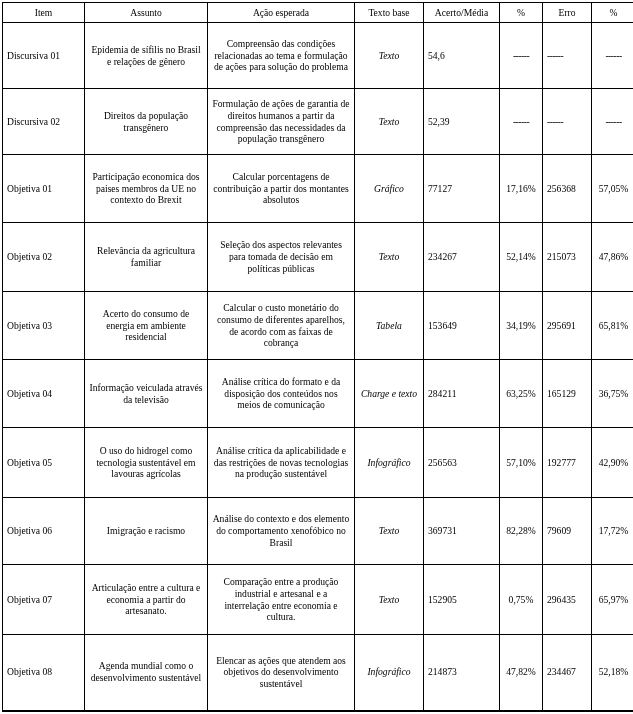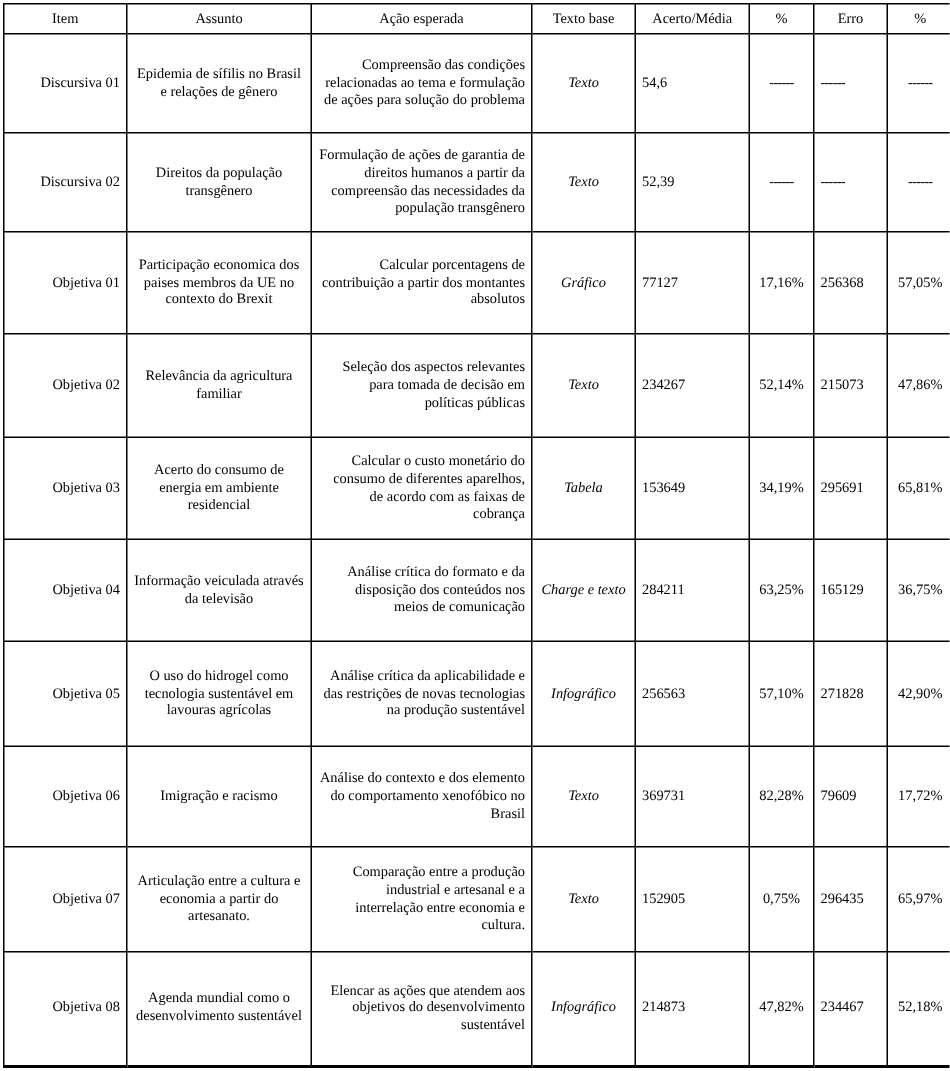--- a/index.html
+++ b/index.html
@@ -45,23 +45,23 @@
     font-size: 9.6px;
     white-space: nowrap;
   }
   tbody td {
     border-top: 1px solid #000;
     border-bottom: 1px solid #000;
   }
   tbody tr:last-child td {
     border-bottom: 2px solid #000;
   }
-  td.c-item      { text-align: right; }
+  td.c-item      { text-align: left; }
   td.c-assunto   { text-align: center; }
-  td.c-acao      { text-align: right; }
+  td.c-acao      { text-align: center; }
   td.c-base      { text-align: center; font-style: italic; }
   td.c-num       { text-align: left; }
   td.c-pct       { text-align: center; }
   .dash {
     letter-spacing: -0.5px;
     font-family: "Liberation Serif", serif;
   }
   col.w-item    { width: 82px; }
   col.w-assunto { width: 123px; }
   col.w-acao    { width: 147px; }
@@ -159,21 +159,21 @@
           <td class="c-num">165129</td>
           <td class="c-pct">36,75%</td>
         </tr>
         <tr style="height: 70px;">
           <td class="c-item">Objetiva 05</td>
           <td class="c-assunto">O uso do hidrogel como tecnologia sustentável em lavouras agrícolas</td>
           <td class="c-acao">Análise crítica da aplicabilidade e das restrições de novas tecnologias na produção sustentável</td>
           <td class="c-base">Infográfico</td>
           <td class="c-num">256563</td>
           <td class="c-pct">57,10%</td>
-          <td class="c-num">271828</td>
+          <td class="c-num">192777</td>
           <td class="c-pct">42,90%</td>
         </tr>
         <tr style="height: 67px;">
           <td class="c-item">Objetiva 06</td>
           <td class="c-assunto">Imigração e racismo</td>
           <td class="c-acao">Análise do contexto e dos elemento do comportamento xenofóbico no Brasil</td>
           <td class="c-base">Texto</td>
           <td class="c-num">369731</td>
           <td class="c-pct">82,28%</td>
           <td class="c-num">79609</td>

